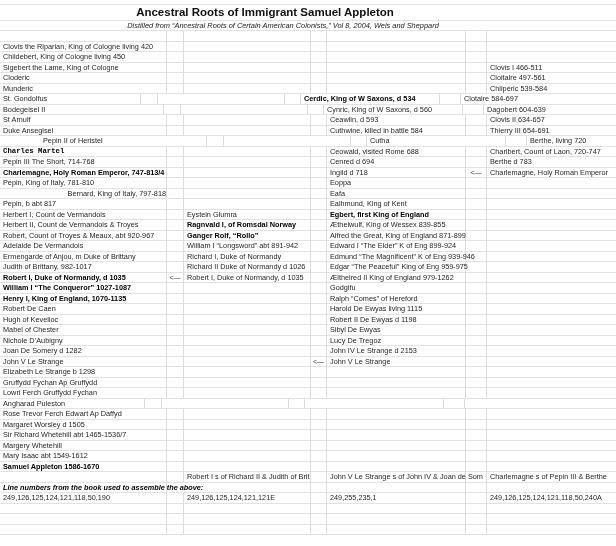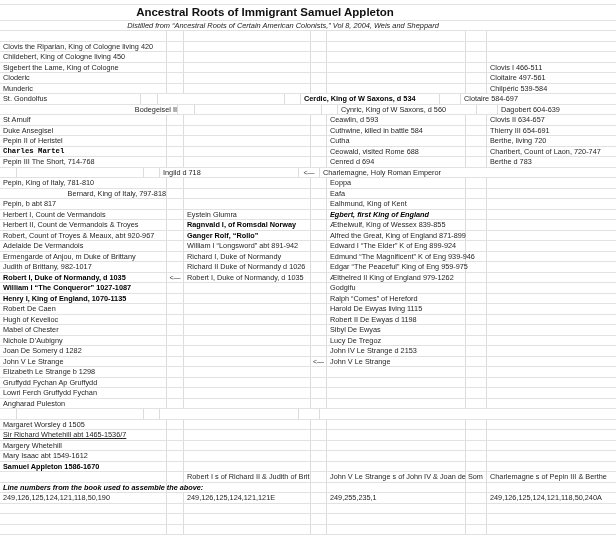--- a/index.html
+++ b/index.html
@@ -90,21 +90,21 @@
       <div class="row">
         <div class="cell" style="width: 141px;">St. Gondolfus</div>
         <div class="cell narrow" style="width: 17px;"></div>
         <div class="cell" style="width: 127px;"></div>
         <div class="cell narrow" style="width: 16px;"></div>
         <div class="cell bold" style="width: 139px;">Cerdic, King of W Saxons, d 534</div>
         <div class="cell narrow" style="width: 21px;"></div>
         <div class="cell last" style="width: 129px;">Clotaire 584-697</div>
       </div>
       <div class="row">
-        <div class="cell" style="width: 178px; text-align: right;">Bodegeisel II</div>
+        <div class="cell" style="width: 164px;">Bodegeisel II</div>
         <div class="cell narrow" style="width: 17px;"></div>
         <div class="cell" style="width: 127px;"></div>
         <div class="cell narrow" style="width: 16px;"></div>
         <div class="cell" style="width: 139px;">Cynric, King of W Saxons, d 560</div>
         <div class="cell narrow" style="width: 21px;"></div>
         <div class="cell last" style="width: 129px;">Dagobert 604-639</div>
       </div>
       <div class="row">
         <div class="cell" style="width: 167px;">St Arnulf</div>
         <div class="cell narrow" style="width: 17px;"></div>
@@ -117,21 +117,21 @@
       <div class="row">
         <div class="cell" style="width: 167px;">Duke Ansegisel</div>
         <div class="cell narrow" style="width: 17px;"></div>
         <div class="cell" style="width: 127px;"></div>
         <div class="cell narrow" style="width: 16px;"></div>
         <div class="cell" style="width: 139px;">Cuthwine, killed in battle 584</div>
         <div class="cell narrow" style="width: 21px;"></div>
         <div class="cell last" style="width: 129px;">Thierry III 654-691</div>
       </div>
       <div class="row">
-        <div class="cell" style="width: 167px;">Pepin II of Heristel</div>
+        <div class="cell" style="width: 167px; margin-left: 40px;">Pepin II of Heristel</div>
         <div class="cell narrow" style="width: 17px;"></div>
         <div class="cell" style="width: 127px;"></div>
         <div class="cell narrow" style="width: 16px;"></div>
         <div class="cell" style="width: 139px;">Cutha</div>
         <div class="cell narrow" style="width: 21px;"></div>
         <div class="cell last" style="width: 129px;">Berthe, living 720</div>
       </div>
       <div class="row">
         <div class="cell bold" style="width: 167px; font-family: Liberation Mono, monospace;">Charles Martel</div>
         <div class="cell narrow" style="width: 17px;"></div>
@@ -144,20 +144,21 @@
       <div class="row">
         <div class="cell" style="width: 167px;">Pepin III The Short, 714-768</div>
         <div class="cell narrow" style="width: 17px;"></div>
         <div class="cell" style="width: 127px;"></div>
         <div class="cell narrow" style="width: 16px;"></div>
         <div class="cell" style="width: 139px;">Cenred d 694</div>
         <div class="cell narrow" style="width: 21px;"></div>
         <div class="cell last" style="width: 129px;">Berthe d 783</div>
       </div>
       <div class="row">
+        <div class="cell bold" style="width: 167px;">Charlemagne, Holy Roman Emperor, 747-813/4</div>
         <div class="cell narrow" style="width: 17px;"></div>
         <div class="cell" style="width: 127px;"></div>
         <div class="cell narrow" style="width: 16px;"></div>
         <div class="cell" style="width: 139px;">Ingild d 718</div>
         <div class="cell narrow" style="width: 21px;">&lt;—</div>
         <div class="cell last" style="width: 129px;">Charlemagne, Holy Roman Emperor</div>
       </div>
       <div class="row">
         <div class="cell" style="width: 167px;">Pepin, King of Italy, 781-810</div>
         <div class="cell narrow" style="width: 17px;"></div>
@@ -183,21 +184,21 @@
         <div class="cell narrow" style="width: 16px;"></div>
         <div class="cell" style="width: 139px;">Ealhmund, King of Kent</div>
         <div class="cell narrow" style="width: 21px;"></div>
         <div class="cell last" style="width: 129px;"></div>
       </div>
       <div class="row">
         <div class="cell" style="width: 167px;">Herbert I, Count de Vermandois</div>
         <div class="cell narrow" style="width: 17px;"></div>
         <div class="cell" style="width: 127px;">Eystein Glumra</div>
         <div class="cell narrow" style="width: 16px;"></div>
-        <div class="cell bold" style="width: 139px; font-style: italic;">Egbert, first King of England</div>
+        <div class="cell bold" style="width: 139px;">Egbert, first King of England</div>
         <div class="cell narrow" style="width: 21px;"></div>
         <div class="cell last" style="width: 129px;"></div>
       </div>
       <div class="row">
         <div class="cell" style="width: 167px;">Herbert II, Count de Vermandois &amp; Troyes</div>
         <div class="cell narrow" style="width: 17px;"></div>
         <div class="cell bold" style="width: 127px;">Ragnvald I, of Romsdal Norway</div>
         <div class="cell narrow" style="width: 16px;"></div>
         <div class="cell" style="width: 139px;">Æthelwulf, King of Wessex 839-855</div>
         <div class="cell narrow" style="width: 21px;"></div>
@@ -341,47 +342,48 @@
       <div class="row">
         <div class="cell" style="width: 167px;">Lowri Ferch Gruffydd Fychan</div>
         <div class="cell narrow" style="width: 17px;"></div>
         <div class="cell" style="width: 127px;"></div>
         <div class="cell narrow" style="width: 16px;"></div>
         <div class="cell" style="width: 139px;"></div>
         <div class="cell narrow" style="width: 21px;"></div>
         <div class="cell last" style="width: 129px;"></div>
       </div>
       <div class="row">
-        <div class="cell" style="width: 167px;">Angharad Puleston</div>
-        <div class="cell narrow" style="width: 17px;"></div>
-        <div class="cell" style="width: 127px;"></div>
-        <div class="cell narrow" style="width: 16px;"></div>
-        <div class="cell" style="width: 139px;"></div>
-        <div class="cell narrow" style="width: 21px;"></div>
-        <div class="cell last" style="width: 129px;"></div>
-      </div>
-      <div class="row">
+        <div class="cell" style="width: 145px;">Angharad Puleston</div>
+        <div class="cell narrow" style="width: 17px;"></div>
+        <div class="cell" style="width: 127px;"></div>
+        <div class="cell narrow" style="width: 16px;"></div>
+        <div class="cell" style="width: 139px;"></div>
+        <div class="cell narrow" style="width: 21px;"></div>
+        <div class="cell last" style="width: 129px;"></div>
+      </div>
+      <div class="row">
+        <div class="cell" style="width: 167px;">Rose Trevor Ferch Edwart Ap Daffyd</div>
         <div class="cell narrow" style="width: 17px;"></div>
         <div class="cell" style="width: 127px;"></div>
         <div class="cell narrow" style="width: 16px;"></div>
         <div class="cell" style="width: 139px;"></div>
         <div class="cell narrow" style="width: 21px;"></div>
         <div class="cell last" style="width: 129px;"></div>
       </div>
       <div class="row">
         <div class="cell" style="width: 167px;">Margaret Worsley d 1505</div>
         <div class="cell narrow" style="width: 17px;"></div>
         <div class="cell" style="width: 127px;"></div>
         <div class="cell narrow" style="width: 16px;"></div>
         <div class="cell" style="width: 139px;"></div>
         <div class="cell narrow" style="width: 21px;"></div>
         <div class="cell last" style="width: 129px;"></div>
       </div>
       <div class="row">
-        <div class="cell" style="width: 167px; text-decoration: underline;">Sir Richard Whetehill abt 1465-1536/7</div>
+        <div class="cell" style="width: 167px;">Sir Richard Whetehill abt 1465-1536/7</div>
         <div class="cell narrow" style="width: 17px;"></div>
         <div class="cell" style="width: 127px;"></div>
         <div class="cell narrow" style="width: 16px;"></div>
         <div class="cell" style="width: 139px;"></div>
         <div class="cell narrow" style="width: 21px;"></div>
         <div class="cell last" style="width: 129px;"></div>
       </div>
       <div class="row">
         <div class="cell" style="width: 167px;">Margery Whetehill</div>
         <div class="cell narrow" style="width: 17px;"></div>

